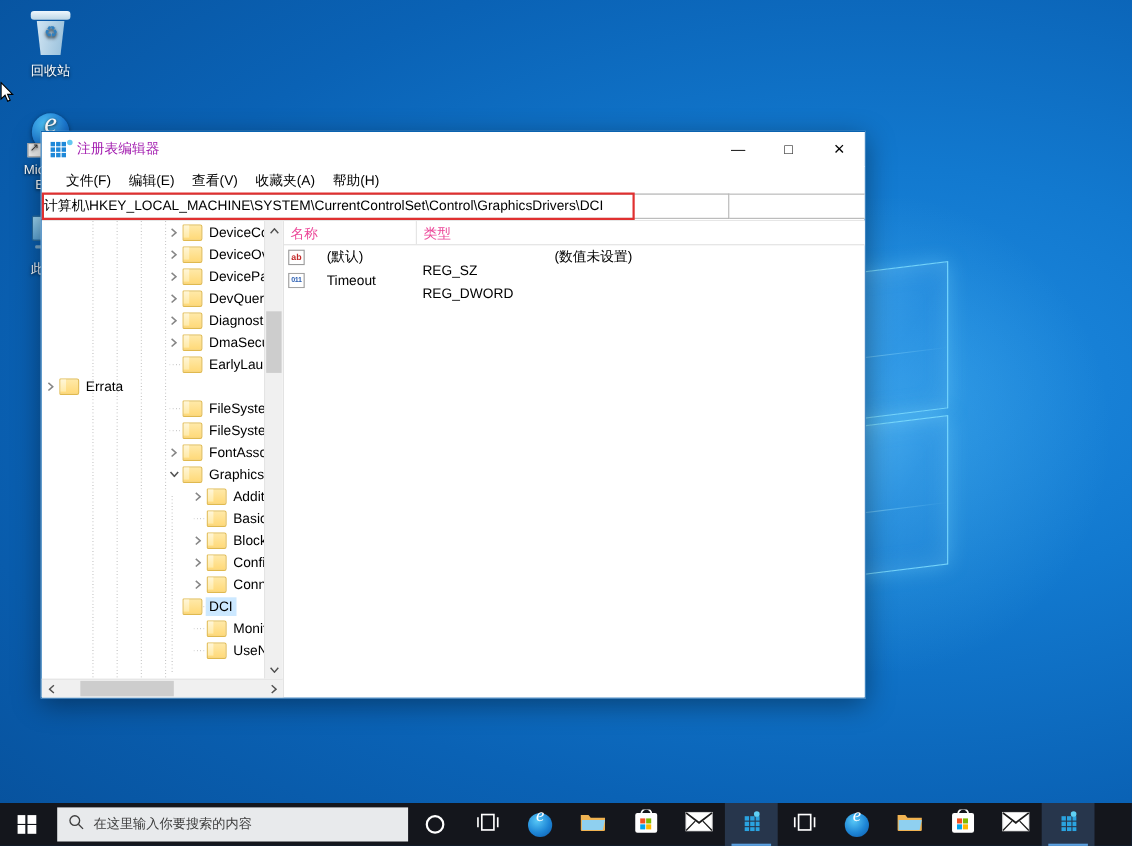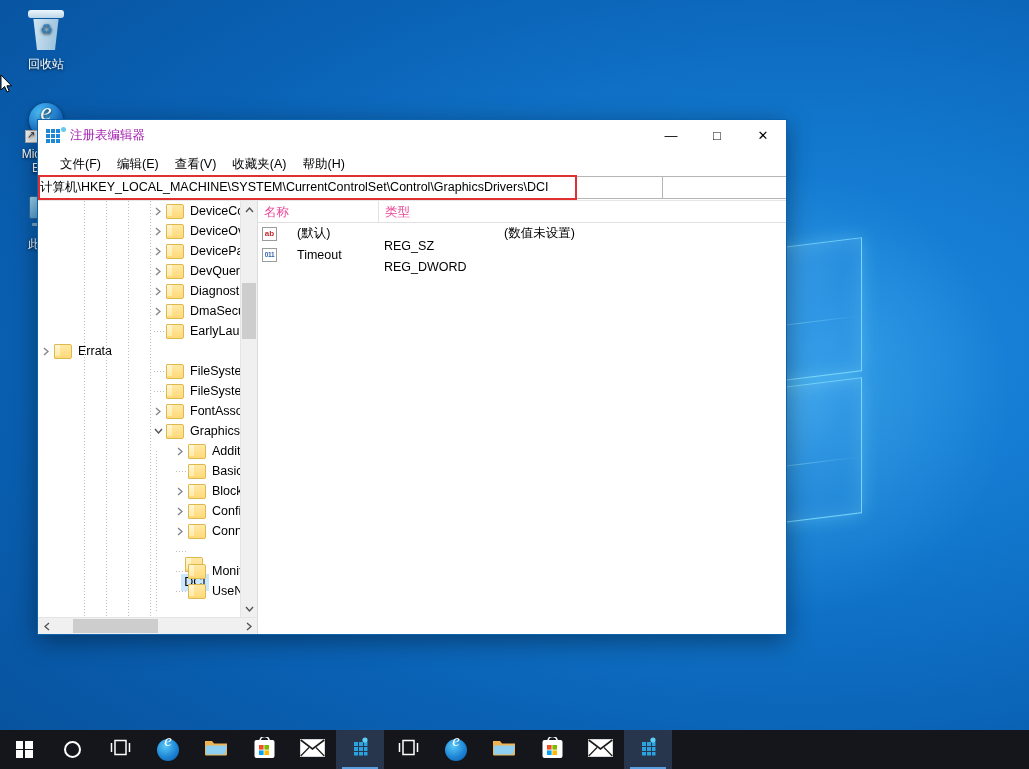--- a/index.html
+++ b/index.html
@@ -393,21 +393,21 @@
             </div>
             <div class="trow" style="padding-left: 134px;">
               <span class="chev">
                 <svg width="6" height="9" viewBox="0 0 6 9">
                   <path d="M1,1 L5,4.5 L1,8" fill="none" stroke="#868686" stroke-width="1.4"></path>
                 </svg>
               </span>
               <span class="folder"></span>
               <span class="tlabel">Connectivi</span>
             </div>
-            <div class="trow sel" style="padding-left: 112px; flex-direction: column;">
+            <div class="trow sel" style="padding-left: 112px;">
               <span class="elbow" style="left: 138px;"></span>
               <span class="chev"></span>
               <span class="folder"></span>
               <span class="tlabel">DCI</span>
             </div>
             <div class="trow" style="padding-left: 134px;">
               <span class="elbow" style="left: 138px;"></span>
               <span class="chev"></span>
               <span class="folder"></span>
               <span class="tlabel">MonitorDa</span>
@@ -484,20 +484,29 @@
 
 <div id="taskbar">
   <div id="startbtn">
     <span class="winlogo">
         <i></i>
         <i></i>
         <i></i>
         <i></i>
       </span>
   </div>
+  <div id="searchbox">
+    <span class="mag">
+      <svg width="15" height="15" viewBox="0 0 15 15">
+          <circle cx="6" cy="6" r="4.4" fill="none" stroke="#3d3d3d" stroke-width="1.2"></circle>
+          <line x1="9.3" y1="9.3" x2="13.5" y2="13.5" stroke="#3d3d3d" stroke-width="1.2"></line>
+        </svg>
+    </span>
+    <span id="searchtext">在这里输入你要搜索的内容</span>
+  </div>
   <div id="tbitems" style="display:flex;align-items:center;">
       <div class="tbicon">
         <span class="ico-cortana"></span>
       </div>
       <div class="tbicon">
         <span><svg width="21" height="17" viewBox="0 0 21 17">
             <rect x="5" y="1.5" width="11" height="14" fill="none" stroke="#fff" stroke-width="1.5"></rect>
             <line x1="1.5" y1="4" x2="1.5" y2="13" stroke="#fff" stroke-width="1.5"></line>
             <line x1="19.5" y1="4" x2="19.5" y2="13" stroke="#fff" stroke-width="1.5"></line>
           </svg></span>

